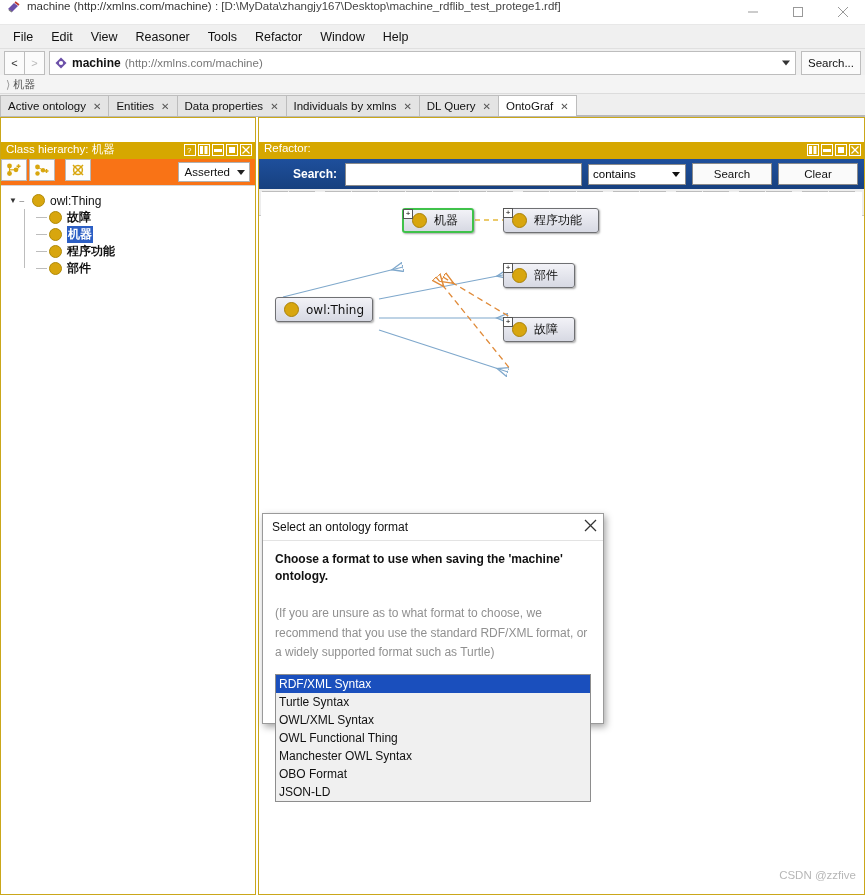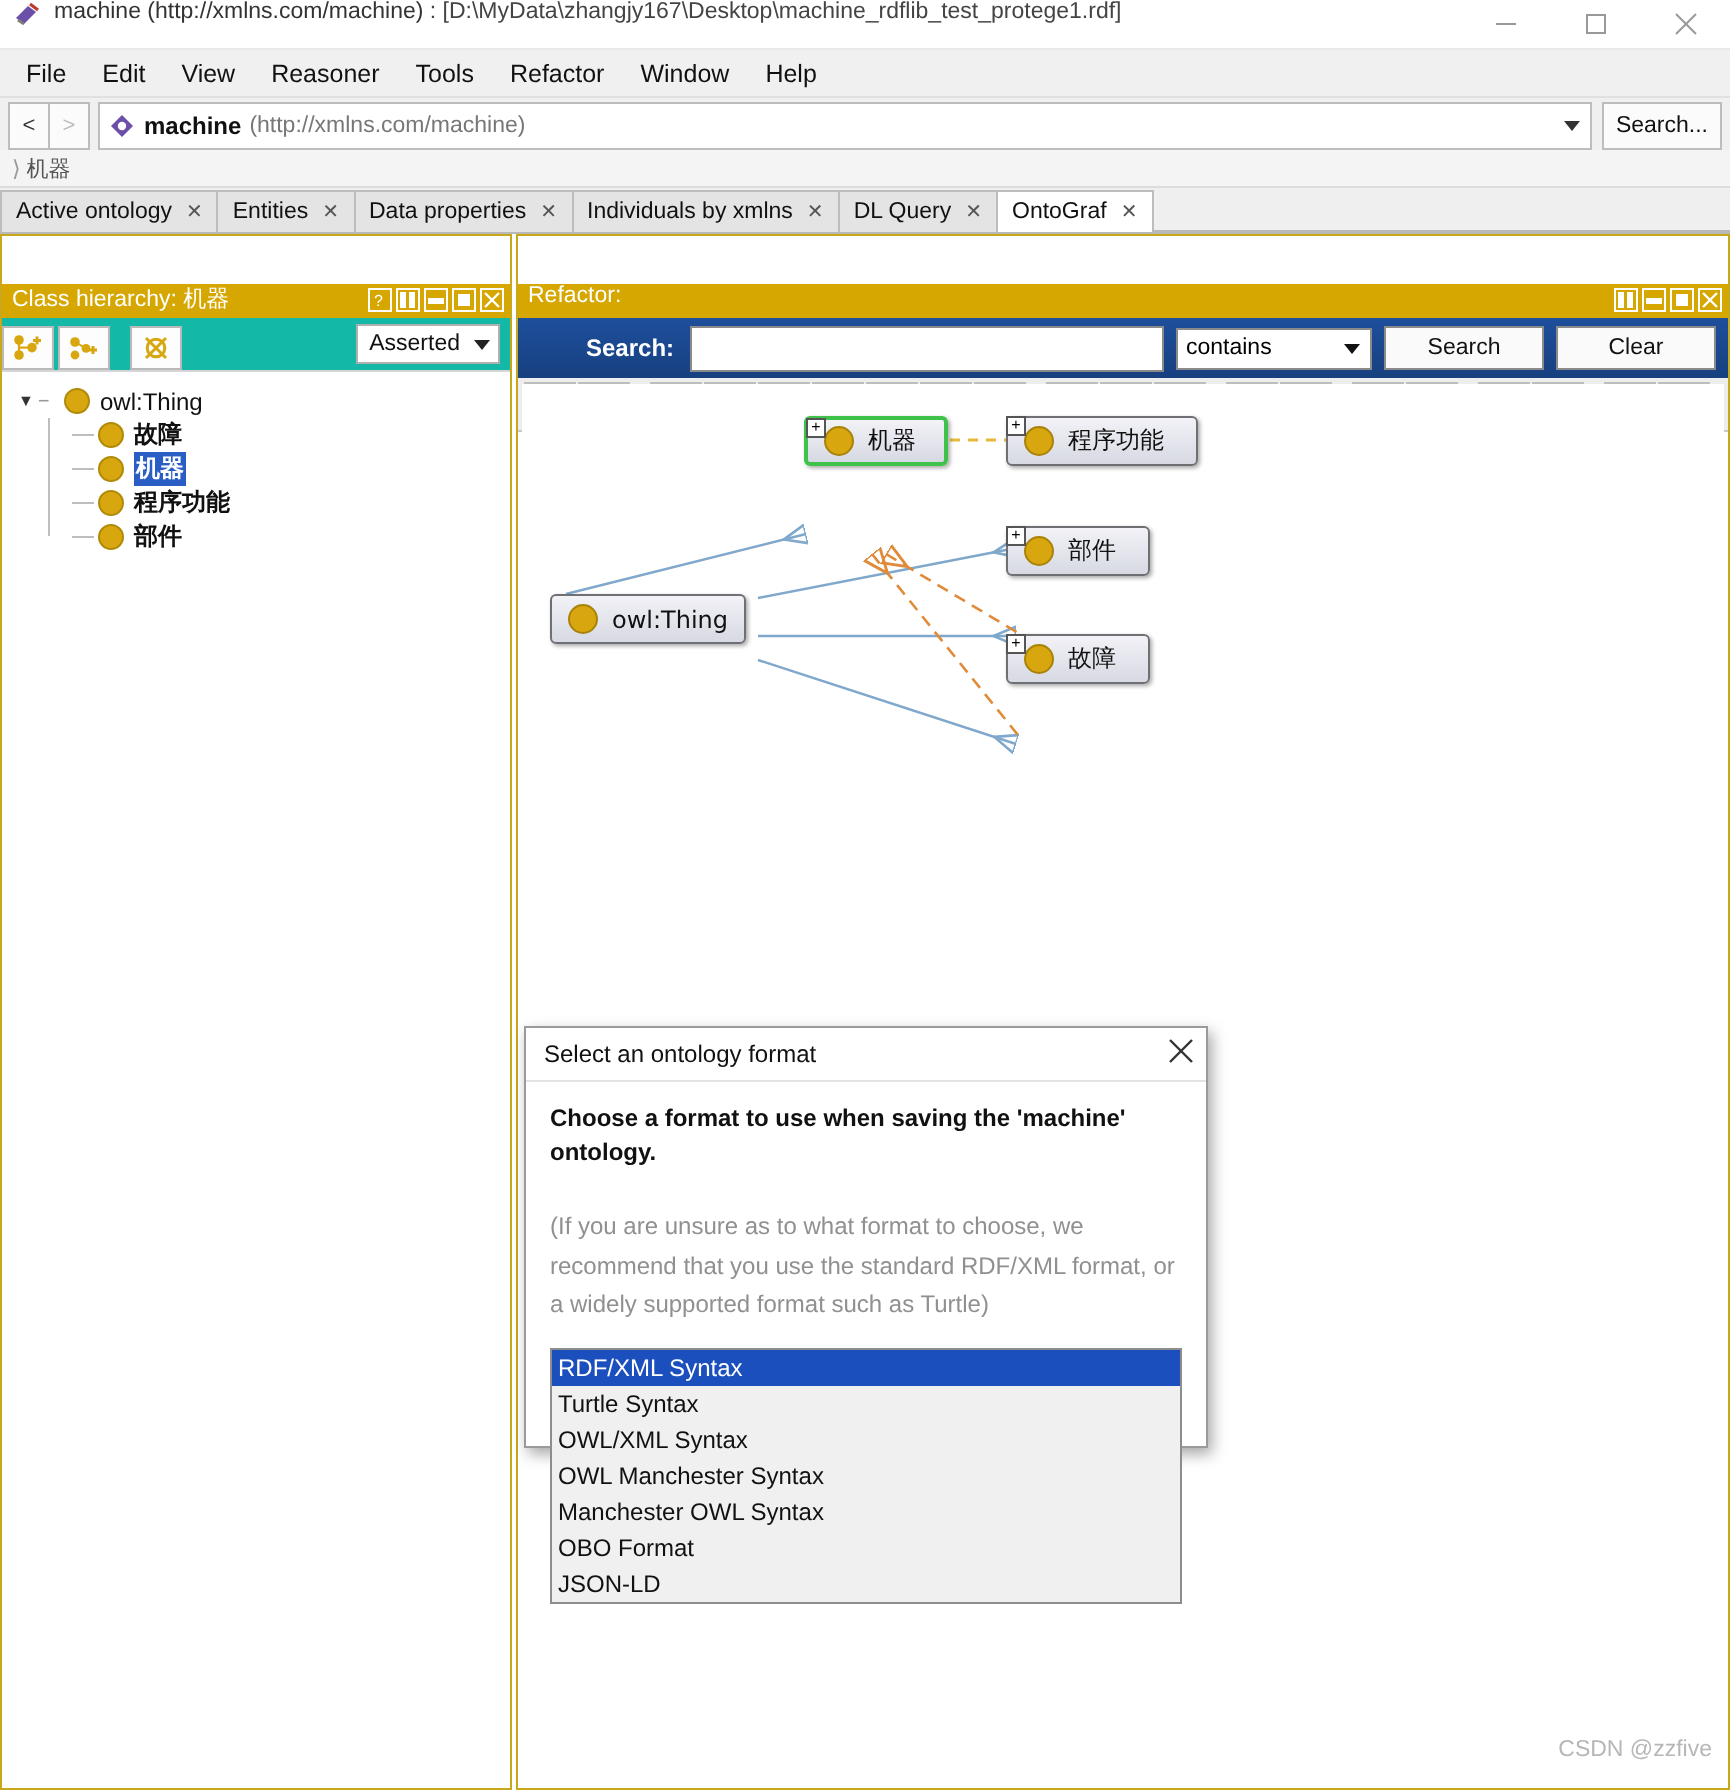--- a/index.html
+++ b/index.html
@@ -59,21 +59,21 @@
   .panel{position:absolute;border:1px solid #caa71a;background:#fff;box-sizing:border-box;}
   .phead{height:17px;background:#d6a700;display:flex;align-items:flex-start;
          color:#fff;font-size:11.5px;padding-left:5px;position:relative;margin-top:24px;}
   .phead .ptitle{white-space:nowrap;}
   .phead .pbtns{position:absolute;right:3px;top:2px;display:flex;gap:2px;}
   .pbtn{width:12px;height:12px;border:1px solid #fff;box-sizing:border-box;display:flex;align-items:center;justify-content:center;}
   .pbtn svg{display:block;}
 
   
   #classPanel{left:0;top:0;width:256px;bottom:0;}
-  .ch-toolbar{height:26px;background:#14b8a6;display:flex;align-items:flex-end;padding:0 0;border-bottom:1px solid #d5d5d5;position:relative;}
+  .ch-toolbar{height:26px;background:#f97316;display:flex;align-items:flex-start;padding:0 0;border-bottom:1px solid #d5d5d5;position:relative;}
   .ch-tbtn{width:24px;height:20px;border:1px solid #b9b9b9;background:#fdfdfd;display:flex;align-items:center;justify-content:center;margin-right:2px;}
   .ch-tbtn.gap{margin-left:8px;}
   .asserted{position:absolute;right:5px;top:3px;border:1px solid #b0b0b0;background:#fff;height:18px;
       display:flex;align-items:center;padding:0 4px 0 6px;font-size:11.5px;color:#111;}
   .asserted .ac{margin-left:7px;border-left:4px solid transparent;border-right:4px solid transparent;border-top:5px solid #222;}
   .tree{padding:6px 0 0 6px;background:#fff;}
   .trow{display:flex;align-items:center;height:17px;position:relative;padding-left:0;}
   .trow .arrow{width:12px;text-align:center;color:#333;font-size:8px;line-height:1;}
   .trow .dashes{width:13px;color:#999;font-size:10px;letter-spacing:-1px;}
   .bullet{width:11px;height:11px;border-radius:50%;background:#d8a60e;border:1px solid #b08a08;flex:none;}
@@ -609,21 +609,21 @@
       <div class="dlg-note">(If you are unsure as to what format to choose, we recommend that you use the standard RDF/XML format, or a widely supported format such as Turtle)</div>
       <div class="dlg-select">
         <span>RDF/XML Syntax</span>
         <span class="sc"></span>
       </div>
     </div>
     <div class="dlg-list">
       <div class="dlg-opt hi">RDF/XML Syntax</div>
       <div class="dlg-opt">Turtle Syntax</div>
       <div class="dlg-opt">OWL/XML Syntax</div>
-      <div class="dlg-opt">OWL Manchester Syntax</div>
+      <div class="dlg-opt">OWL Functional Thing</div>
       <div class="dlg-opt">Manchester OWL Syntax</div>
       <div class="dlg-opt">OBO Format</div>
       <div class="dlg-opt">JSON-LD</div>
     </div>
   </div>
 
   <div class="watermark">CSDN @zzfive</div>
 </div>
 
 </body></html>

